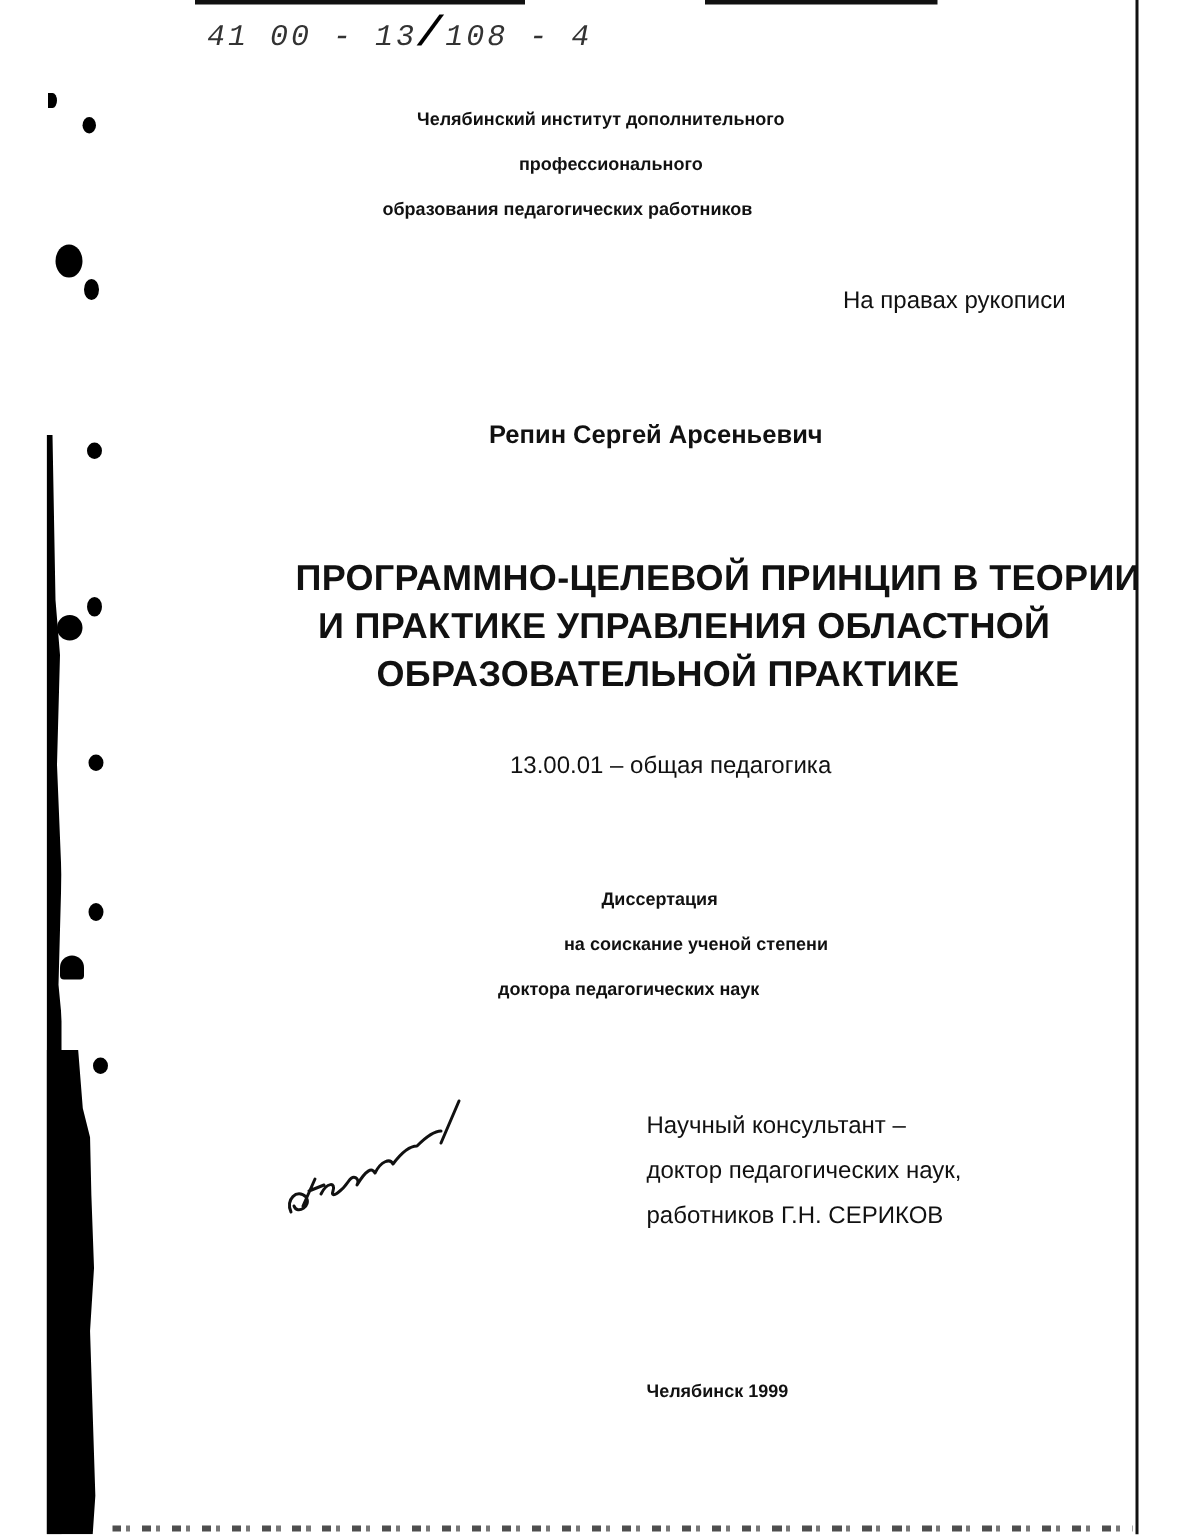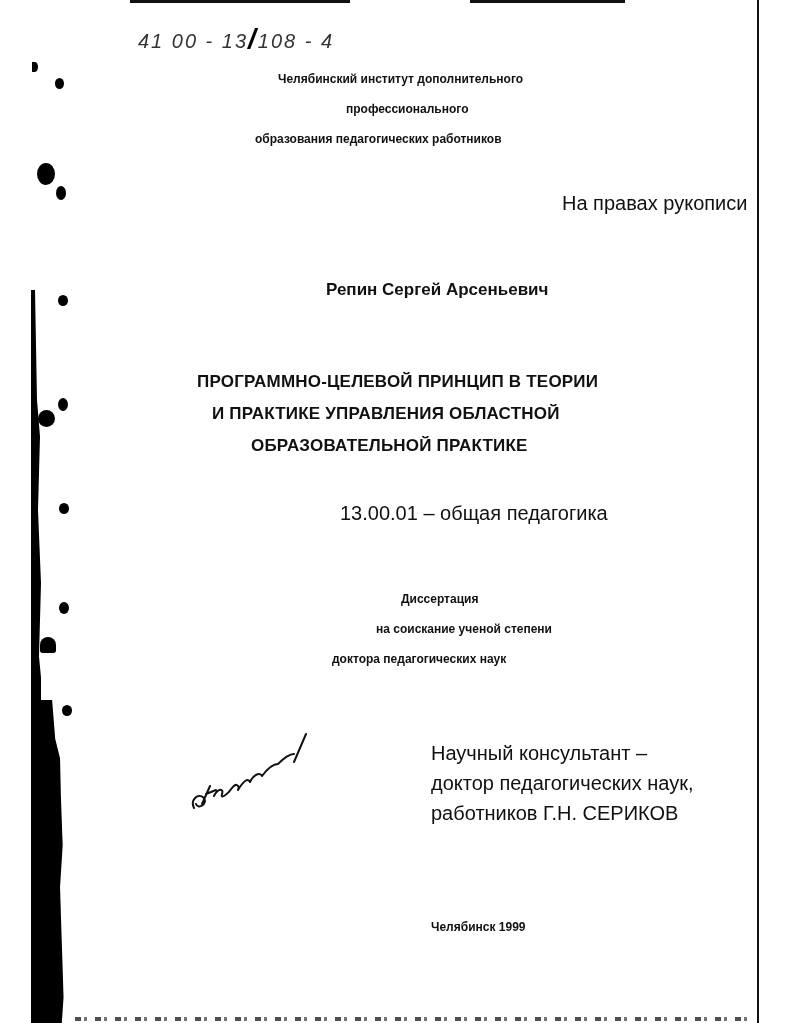--- a/index.html
+++ b/index.html
@@ -21,28 +21,28 @@
     .blob { position: absolute; background: #000; border-radius: 50%; }
     .right-border { position: absolute; left: 757px; top: 0; width: 2px; height: 1023px; background: #111; }
     .top-rule { position: absolute; top: 0; height: 3px; background: #111; }
     .bottom-noise {
       position: absolute; left: 75px; top: 1017px; width: 680px; height: 4px;
       background: repeating-linear-gradient(90deg, #222 0 6px, transparent 6px 9px, #555 9px 12px, transparent 12px 20px);
       opacity: 0.8;
     }
 
     .handwritten {
-      position: absolute; left: 138px; top: 23px;
-      font-family: Liberation Sans, sans-serif; font-style: italic; font-size: 20px; color: #333; letter-spacing: 2px;
+      position: absolute; left: 138px; top: 8px;
+      font-family: Liberation Mono, monospace; font-style: italic; font-size: 20px; color: #333; letter-spacing: 2px;
     }
     .handwritten .slash { font-weight: bold; color: #000; font-size: 28px; }
 
     .inst { font-weight: bold; font-size: 12px; }
-    .plain { font-size: 20px; }
-    .title-line { font-weight: bold; font-size: 17px; letter-spacing: 0.2px; }
+    .plain { font-size: 16px; }
+    .title-line { font-weight: bold; font-size: 24px; letter-spacing: 0.2px; }
     .signature { position: absolute; left: 188px; top: 728px; width: 130px; height: 90px; }
   </style>
 </head>
 <body>
 
 <div class="top-rule" style="left:130px;width:220px;"></div>
 <div class="top-rule" style="left:470px;width:155px;"></div>
 <div class="right-border"></div>
 <div class="binding-edge"></div>
 <div class="binding-thick"></div>

